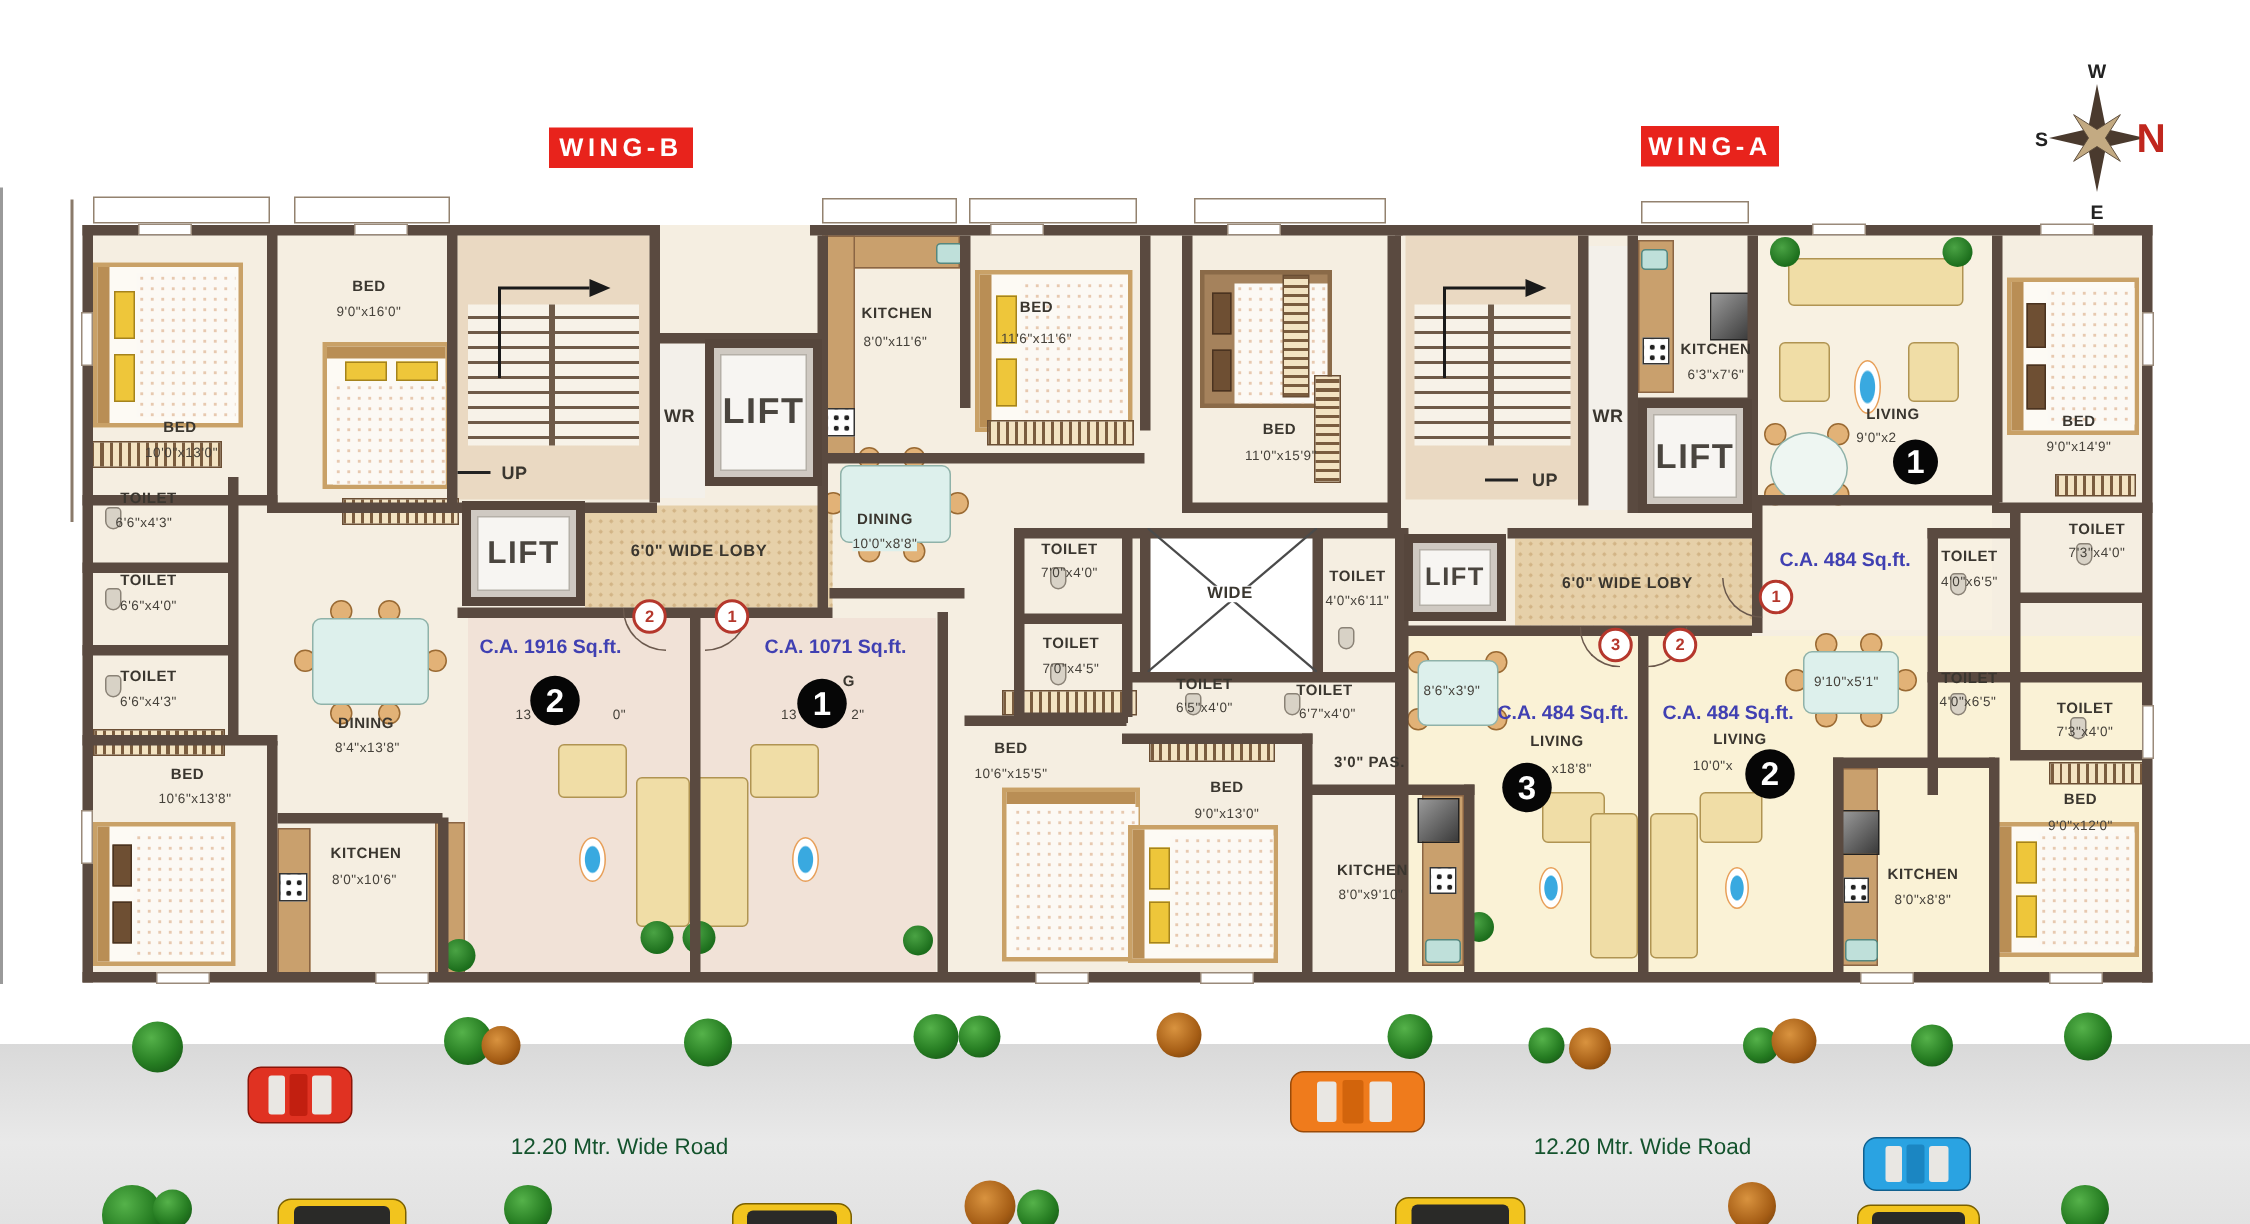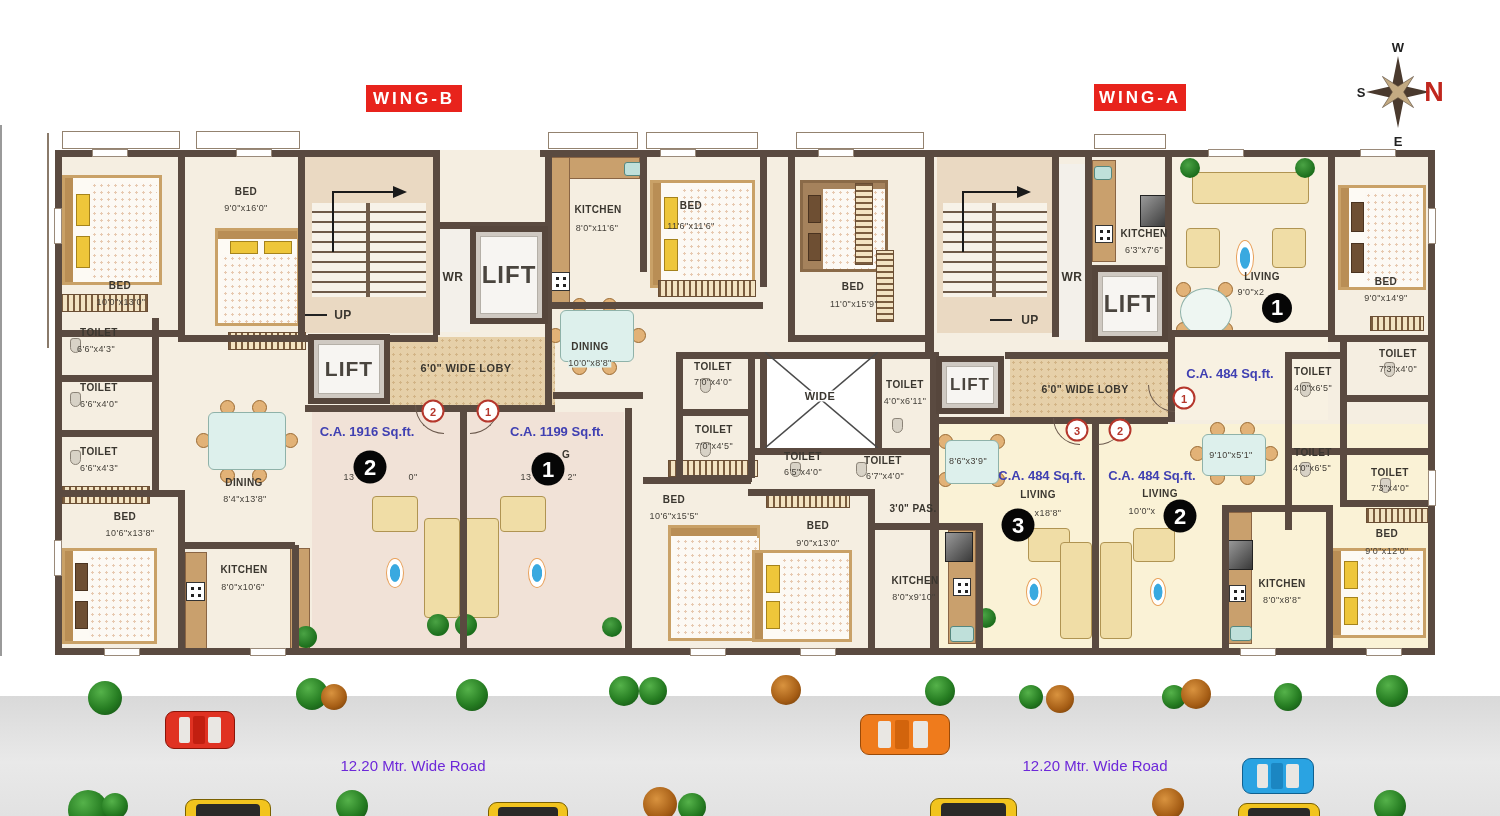--- a/index.html
+++ b/index.html
@@ -54,21 +54,21 @@
   .bush{position:absolute;border-radius:50%;background:radial-gradient(circle at 40% 35%,#4aa344,#1c6e1c 70%);z-index:25}
   .wc{position:absolute;width:9px;height:13px;background:#d8d2c6;border:1px solid #8a8276;
       border-radius:4px 4px 7px 7px;z-index:20}
   .arc{position:absolute;border-left:1.6px solid #6a584c;border-bottom:1.6px solid #6a584c;
        border-bottom-left-radius:100%;z-index:35}
   .arcr{position:absolute;border-right:1.6px solid #6a584c;border-bottom:1.6px solid #6a584c;
        border-bottom-right-radius:100%;z-index:35}
   .sidewalk{position:absolute;left:0;top:658px;width:1500px;height:38px;background:#fff;z-index:5}
   .road{position:absolute;left:0;top:696px;width:1500px;height:120px;z-index:5;
         background:linear-gradient(180deg,#d9d9d9,#e9e9e9 55%,#e2e2e2)}
-  .roadlbl{position:absolute;transform:translate(-50%,-50%);font-size:15px;color:#6d28d9;z-index:8;white-space:nowrap}
+  .roadlbl{position:absolute;transform:translate(-50%,-50%);font-size:15px;color:#14532d;z-index:8;white-space:nowrap}
   .tree{position:absolute;border-radius:50%;z-index:7}
   .tg{background:radial-gradient(circle at 38% 32%,#55b24a,#267d22 55%,#124f12 95%)}
   .to{background:radial-gradient(circle at 40% 35%,#d9933f,#a55d15 60%,#6e3b08 95%)}
   .car{position:absolute;border-radius:9px;z-index:8}
   .cwin{position:absolute;background:#e9e7e3;border-radius:2px}
   .svgo{position:absolute;z-index:36}
 </style>
 </head>
 <body>
 
@@ -458,21 +458,21 @@
   <span class="lbl" style="left:1160px;top:494px">LIVING</span>
   <span class="lbl dim" style="left:1142px;top:511px">10'0"x</span>
 
   <span class="lbl dim" style="left:349px;top:477px">13</span>
   <span class="lbl dim" style="left:413px;top:477px">0"</span>
   <span class="lbl" style="left:566px;top:455px">G</span>
   <span class="lbl dim" style="left:526px;top:477px">13</span>
   <span class="lbl dim" style="left:572px;top:477px">2"</span>
 
   <span class="ca" style="left:367px;top:431px">C.A. 1916 Sq.ft.</span>
-  <span class="ca" style="left:557px;top:431px">C.A. 1199 Sq.ft.</span>
+  <span class="ca" style="left:557px;top:431px">C.A. 1071 Sq.ft.</span>
   <span class="ca" style="left:1230px;top:373px">C.A. 484 Sq.ft.</span>
   <span class="ca" style="left:1042px;top:475px">C.A. 484 Sq.ft.</span>
   <span class="ca" style="left:1152px;top:475px">C.A. 484 Sq.ft.</span>
 
   <div class="unum" style="left:370px;top:467px">
       <span>2</span>
     </div>
   <div class="unum" style="left:548px;top:469px">
       <span>1</span>
     </div>

